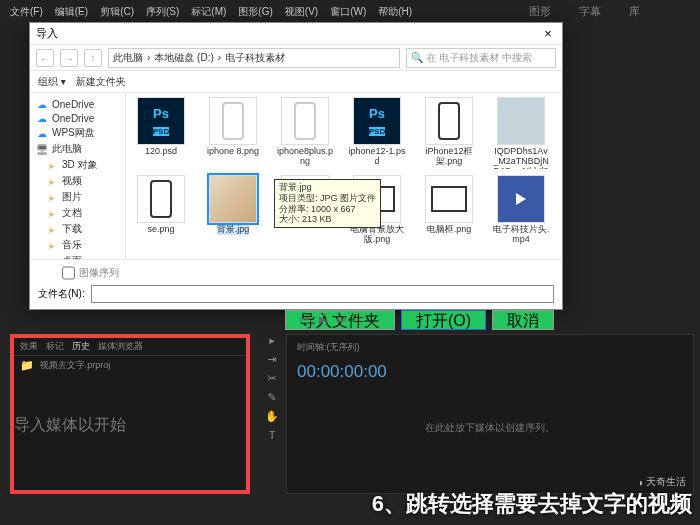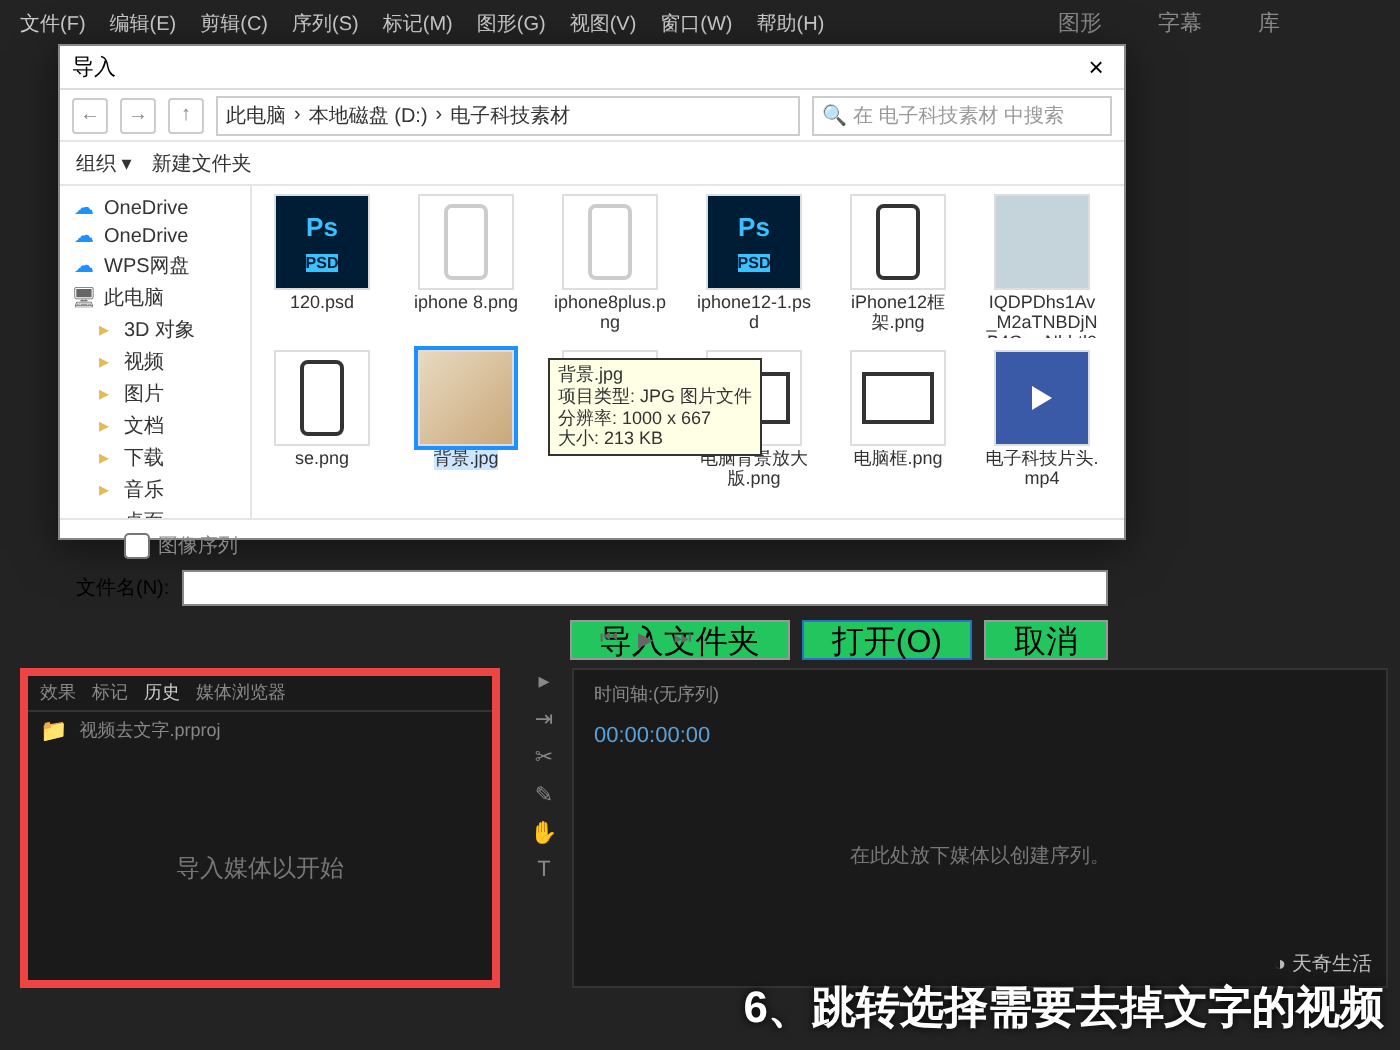--- a/index.html
+++ b/index.html
@@ -1,21 +1,21 @@
 <!DOCTYPE html>
 <html><head>
 <meta charset="utf-8">
 <style>
 *{margin:0;padding:0;box-sizing:border-box;font-family:"Microsoft YaHei",sans-serif}
 body{width:700px;height:525px;background:#1e1e1e;position:relative;overflow:hidden}
 .app-bg{position:absolute;inset:0;background:#232323}
 .menu-bar{position:absolute;top:5px;left:0;height:18px;display:flex;gap:12px;padding-left:10px;font-size:10px;color:#ccc}
 .menu-bar span{cursor:pointer}
 .top-icons{position:absolute;top:4px;right:60px;display:flex;gap:28px;color:#888;font-size:11px}
-.dialog{position:absolute;top:22px;left:29px;width:534px;height:248px;background:#fff;border:1px solid #888;box-shadow:0 4px 20px rgba(0,0,0,.5)}
+.dialog{position:absolute;top:22px;left:29px;width:534px;height:288px;background:#fff;border:1px solid #888;box-shadow:0 4px 20px rgba(0,0,0,.5)}
 .dlg-title{height:22px;display:flex;align-items:center;justify-content:space-between;padding:0 6px;font-size:11px;border-bottom:1px solid #ddd}
 .dlg-close{width:16px;height:16px;text-align:center;cursor:pointer;font-size:13px}
 .dlg-nav{height:26px;display:flex;align-items:center;padding:0 6px;gap:6px;font-size:10px;border-bottom:1px solid #e5e5e5}
 .nav-arrow{width:18px;height:18px;border:1px solid #ccc;border-radius:2px;display:flex;align-items:center;justify-content:center;color:#888;font-size:10px}
 .nav-path{flex:1;display:flex;align-items:center;gap:4px;border:1px solid #ccc;height:20px;padding:0 4px;color:#333}
 .nav-search{width:150px;height:20px;border:1px solid #ccc;padding:0 4px;color:#999;display:flex;align-items:center;gap:3px}
 .dlg-toolbar{height:22px;display:flex;align-items:center;padding:0 8px;gap:10px;font-size:10px;border-bottom:1px solid #e5e5e5;color:#333}
 .dlg-body{display:flex;height:166px}
 .sidebar{width:96px;border-right:1px solid #e5e5e5;padding:4px 2px;font-size:10px;color:#333;overflow:hidden}
 .sb-item{display:flex;align-items:center;gap:4px;padding:1px 4px;white-space:nowrap}
@@ -50,24 +50,24 @@
 .filter-sel{width:130px;height:18px;border:1px solid #888;font-size:9px;padding:0 2px}
 .btn-row{display:flex;justify-content:flex-end;gap:6px;padding-top:4px}
 .btn{height:20px;padding:0 14px;font-size:16px;border:1px solid #999;background:#22c55e;cursor:pointer}
 .btn.primary{border:1px solid #2a6fc9}
 .panel-area{position:absolute;top:314px;left:0;right:0;bottom:0}
 .proj-panel{position:absolute;top:20px;left:10px;width:240px;height:160px;background:#1a1a1a;border:4px solid #ef4444}
 .proj-tabs{height:18px;display:flex;align-items:center;gap:8px;padding:0 6px;font-size:9px;color:#888;border-bottom:1px solid #333}
 .proj-tabs .active{color:#ccc}
 .proj-sub{height:18px;display:flex;align-items:center;gap:6px;padding:0 6px;font-size:9px;color:#888}
 .bin-icon{color:#888;font-size:11px}
-.proj-drop{position:absolute;top:88px;left:0;right:0;text-align:center;font-size:12px;color:#777}
+.proj-drop{position:absolute;top:77px;left:0;right:0;text-align:left;font-size:16px;color:#777}
 .timeline-panel{position:absolute;top:20px;left:286px;right:6px;height:160px;background:#1a1a1a;border:1px solid #333}
 .tl-head{padding:6px 10px;font-size:9px;color:#888}
-.tl-time{font-size:11px;color:#5aa0d8;padding:2px 10px}
+.tl-time{font-size:17px;color:#5aa0d8;padding:2px 10px}
 .tl-drop{position:absolute;top:86px;left:0;right:0;text-align:center;font-size:10px;color:#777}
 .tool-col{position:absolute;top:20px;left:264px;width:16px;display:flex;flex-direction:column;gap:6px;color:#888;font-size:11px;align-items:center}
 .caption{position:absolute;bottom:6px;right:8px;font-size:22px;color:#fff;font-weight:bold;text-shadow:0 0 4px #000}
 .watermark{position:absolute;bottom:36px;right:14px;font-size:10px;color:#bbb;display:flex;align-items:center;gap:3px}
 .play-ctrl{position:absolute;top:0px;left:300px;display:flex;gap:10px;color:#666;font-size:10px}
 </style>
 </head>
 <body>
 
 <div class="app-bg">

